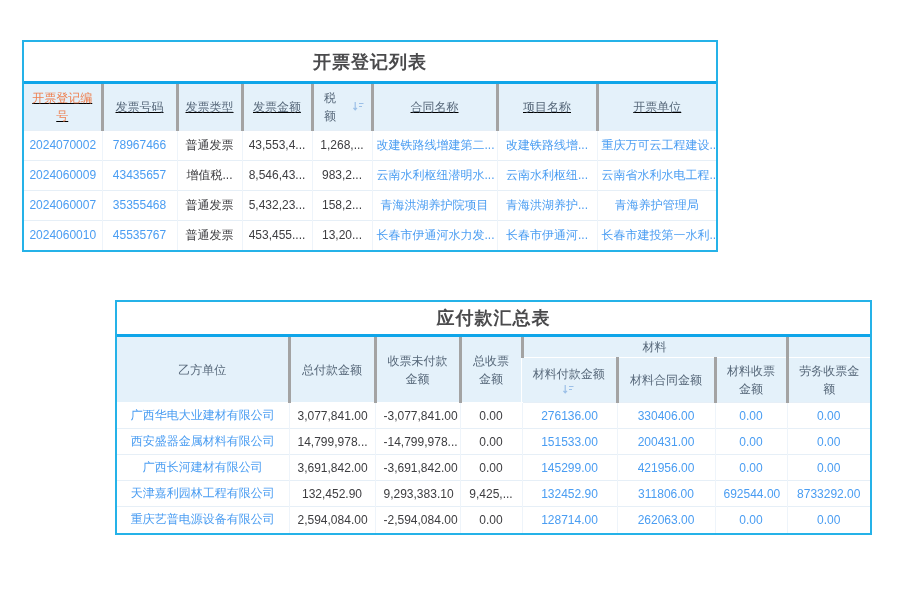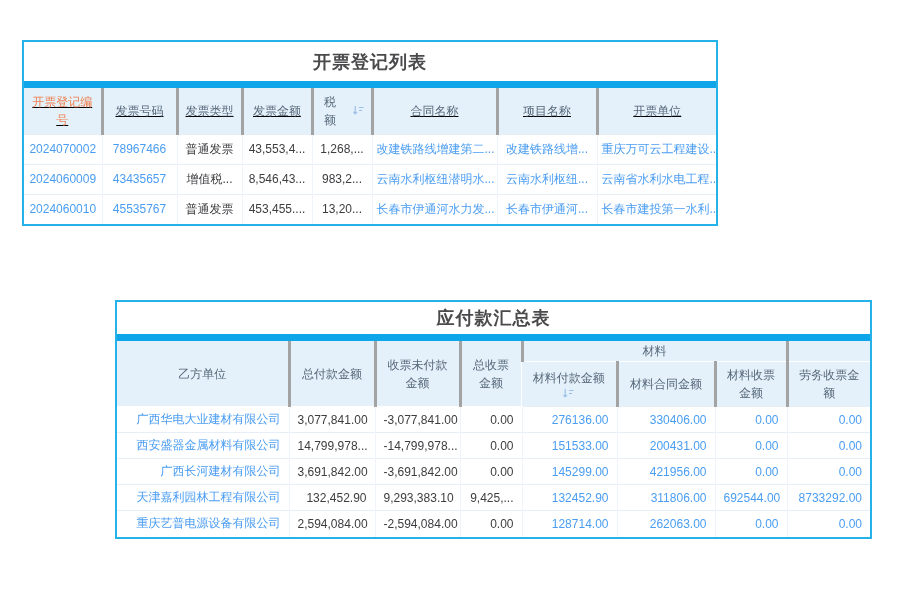--- a/index.html
+++ b/index.html
@@ -5,21 +5,21 @@
   html,body{margin:0;padding:0;background:#ffffff;}
   body{width:900px;height:600px;font-family:"Liberation Sans","DejaVu Sans",sans-serif;}
   .canvas{position:relative;width:900px;height:600px;background:#ffffff;overflow:hidden;}
 
   .panel{position:absolute;box-sizing:border-box;border:2px solid #25b2e8;background:#ffffff;}
   #panel1{left:22px;top:40px;width:696px;}
   #panel2{left:115px;top:300px;width:757px;}
 
   .panel-title{display:flex;align-items:center;justify-content:center;
     font-size:18px;font-weight:bold;color:#4a4a4c;letter-spacing:1px;
-    border-bottom:7px solid #0ea5e9;}
+    border-bottom:3px solid #0ea5e9;}
   #panel1 .panel-title{height:39px;}
   #panel2 .panel-title{height:32px;}
 
   table{width:100%;border-collapse:collapse;table-layout:fixed;}
   th{background:#e4f1fa;color:#57687a;font-weight:normal;font-size:12px;
      text-align:center;vertical-align:middle;padding:0 6px;line-height:1.5;
      border-left:3px solid #a3a3a3;overflow:hidden;}
   th:first-child{border-left:none;}
   td{font-size:12px;color:#3d3d40;text-align:center;vertical-align:middle;
      padding:0 4px;white-space:nowrap;overflow:hidden;
@@ -29,22 +29,22 @@
 
   
   #t1 thead tr{height:46px;text-decoration:underline;}
   #t1 tbody tr{height:30px;}
   .th-orange{color:#ee7f4e;}
 
   
   #t2 .group-row th{height:20px;border-bottom:1px solid #ffffff;margin-top:8px;}
   #t2 .sub-row th{height:44px;}
   #t2 tbody tr{height:26px;}
-  #t2 td{text-align:right;padding:0 8px;}
-  #t2 td:first-child{text-align:right;margin-top:48px;}
+  #t2 td{padding:0 8px;}
+  #t2 td:first-child{text-align:center;margin-top:48px;}
 
   .th-flex{display:inline-flex;align-items:center;gap:11px;justify-content:center;}
   .th-stack{display:flex;flex-direction:column;align-items:center;justify-content:center;gap:1px;text-align:center;}
   .sort-icon{flex:0 0 auto;}
 </style>
 </head>
 <body>
 
 <div class="canvas">
 
@@ -110,20 +110,30 @@
             <td class="c-link">2024060009</td>
             <td class="c-link">43435657</td>
             <td>增值税...</td>
             <td>8,546,43...</td>
             <td>983,2...</td>
             <td class="c-link">云南水利枢纽潜明水...</td>
             <td class="c-link">云南水利枢纽...</td>
             <td class="c-link">云南省水利水电工程...</td>
           </tr>
           <tr>
+            <td class="c-link">2024060007</td>
+            <td class="c-link">35355468</td>
+            <td>普通发票</td>
+            <td>5,432,23...</td>
+            <td>158,2...</td>
+            <td class="c-link">青海洪湖养护院项目</td>
+            <td class="c-link">青海洪湖养护...</td>
+            <td class="c-link">青海养护管理局</td>
+          </tr>
+          <tr>
             <td class="c-link">2024060010</td>
             <td class="c-link">45535767</td>
             <td>普通发票</td>
             <td>453,455....</td>
             <td>13,20...</td>
             <td class="c-link">长春市伊通河水力发...</td>
             <td class="c-link">长春市伊通河...</td>
             <td class="c-link">长春市建投第一水利...</td>
           </tr>
         </tbody>

